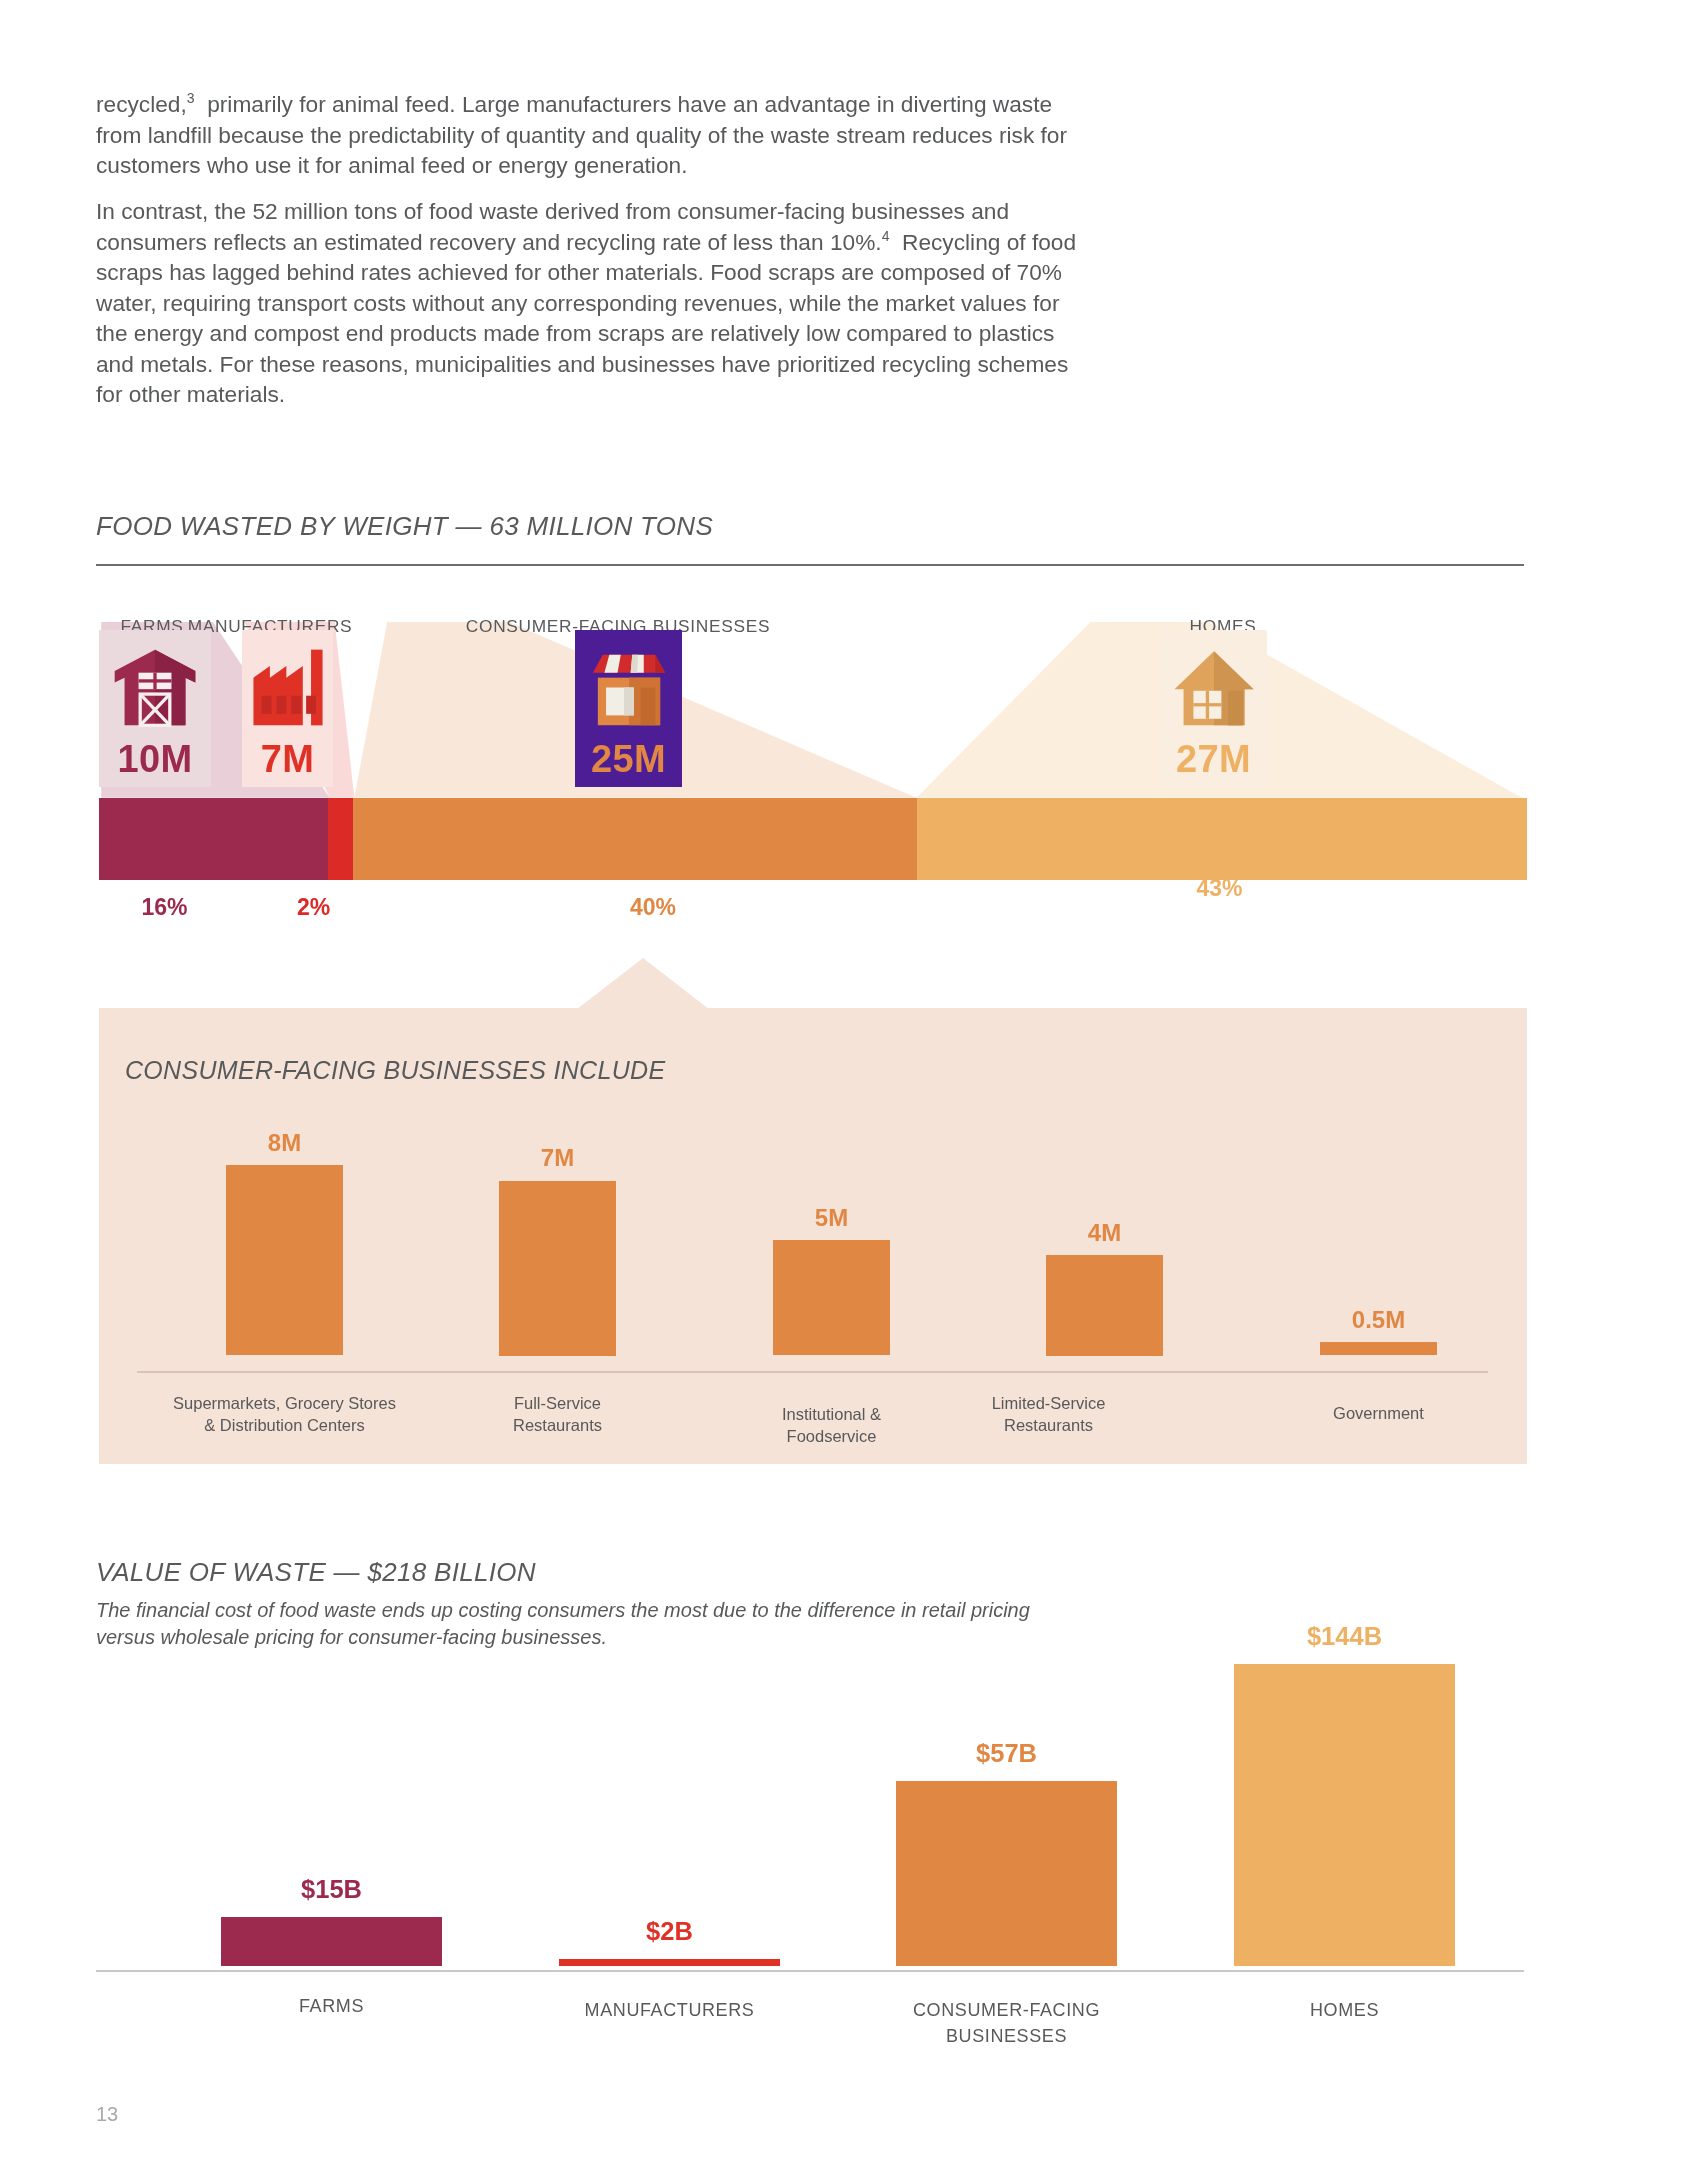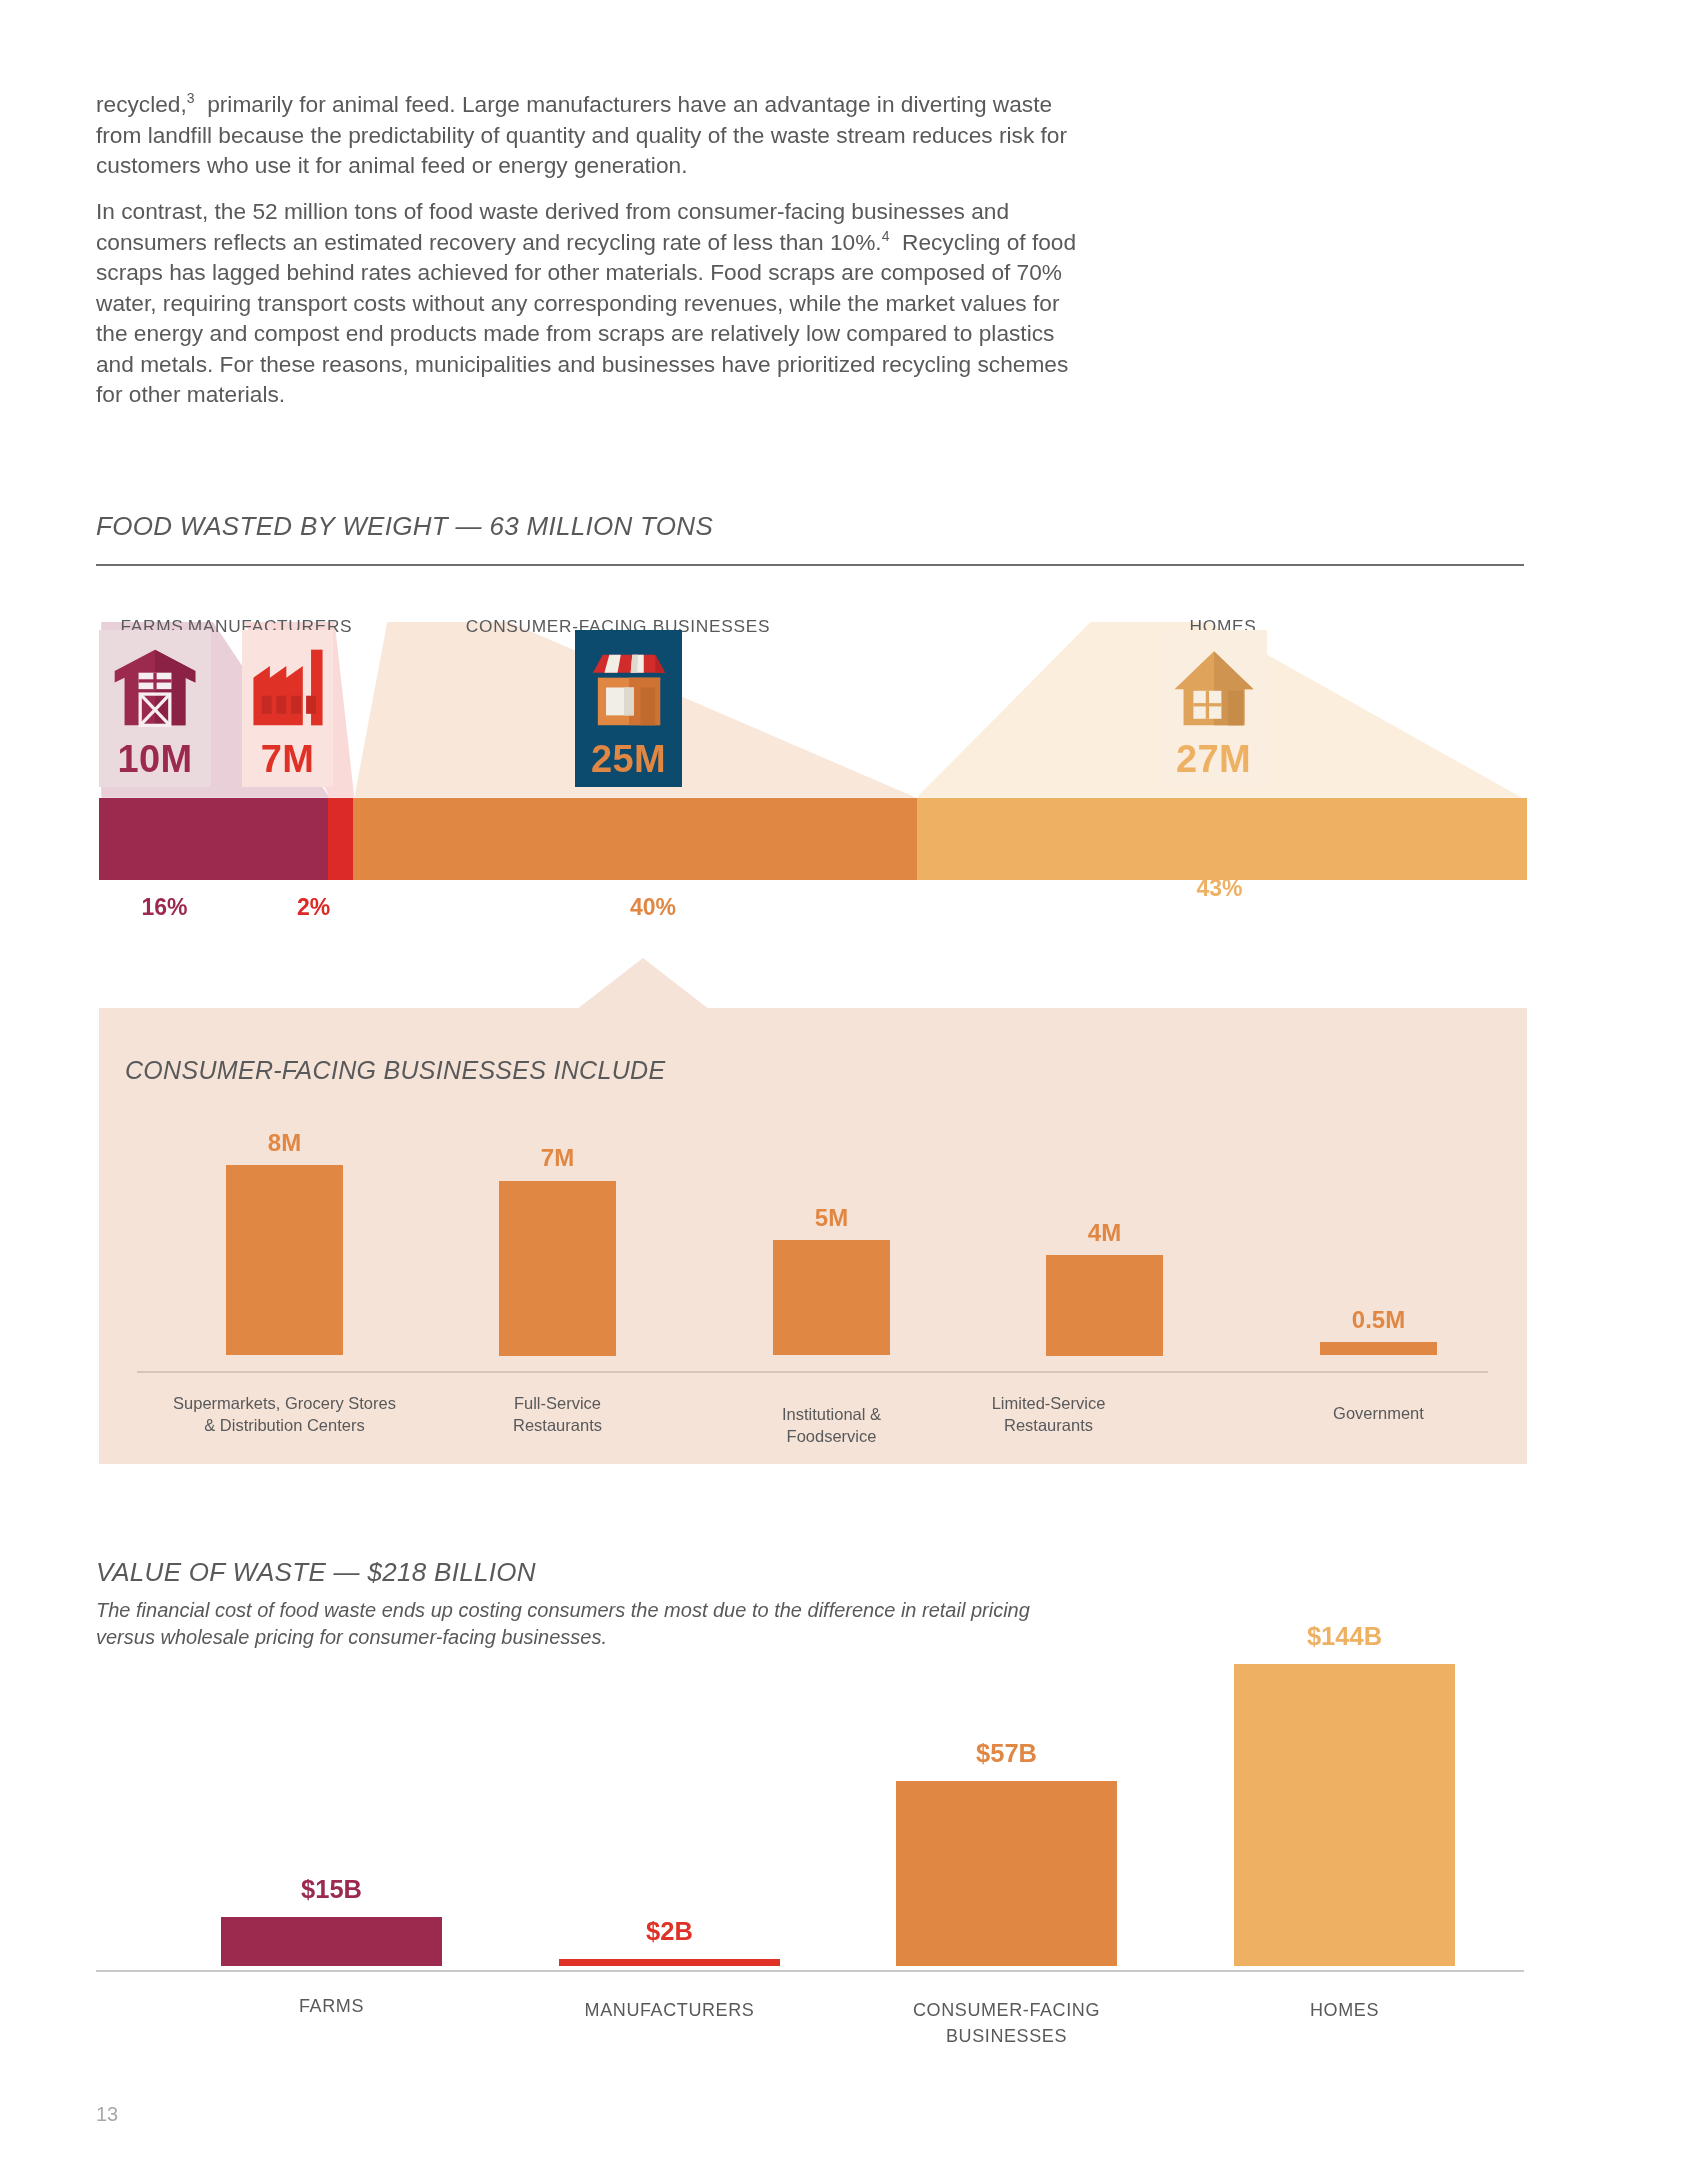--- a/index.html
+++ b/index.html
@@ -194,21 +194,21 @@
         <polygon points="4,36 24,22 24,36 44,22 44,36 64,22 64,94 4,94" fill="#e03127"></polygon>
         <rect x="14" y="58" width="12" height="22" fill="#c42a22"></rect>
         <rect x="32" y="58" width="12" height="22" fill="#c42a22"></rect>
         <rect x="50" y="58" width="12" height="22" fill="#c42a22"></rect>
         <rect x="68" y="58" width="12" height="22" fill="#c42a22"></rect>
       </svg>
     </span>
     <span class="amount" style="color:#e03127;">7M</span>
   </div>
 
-  <div class="icon-card" style="left:575px; top:630px; width:107px; height:157px; background:#0c4a6e;">
+  <div class="icon-card" style="left:575px; top:630px; width:107px; height:157px; background:#4c1d95;">
     <span class="glyph">
       <svg width="82" height="79" viewBox="0 0 100 96">
         <rect x="12" y="36" width="76" height="58" fill="#e08744"></rect>
         <rect x="50" y="36" width="38" height="58" fill="#cf7334"></rect>
         <polygon points="6,30 18,8 82,8 94,30" fill="#d12b2b"></polygon>
         <polygon points="26,8 20,30 36,30 40,8" fill="#f1eee6"></polygon>
         <polygon points="54,8 52,30 68,30 68,8" fill="#f1eee6"></polygon>
         <polygon points="54,8 52,30 60,30 61,8" fill="#ddd9cf"></polygon>
         <polygon points="82,8 82,30 94,30" fill="#b82424"></polygon>
         <rect x="22" y="48" width="34" height="34" fill="#f1eee6"></rect>

